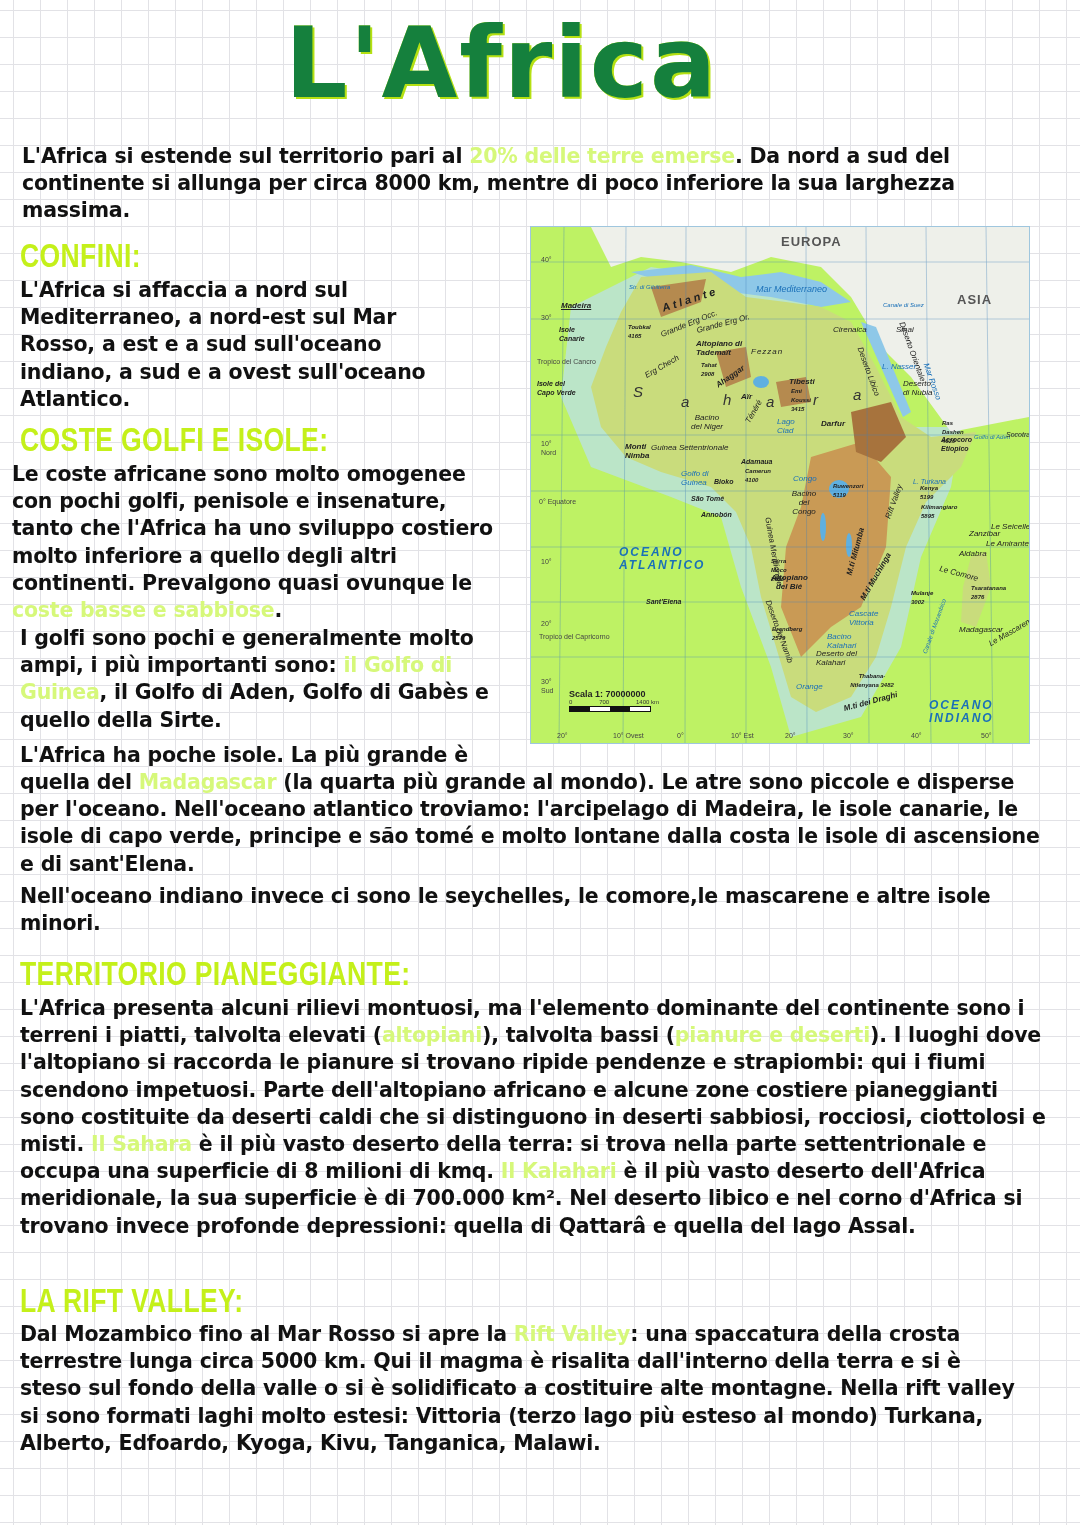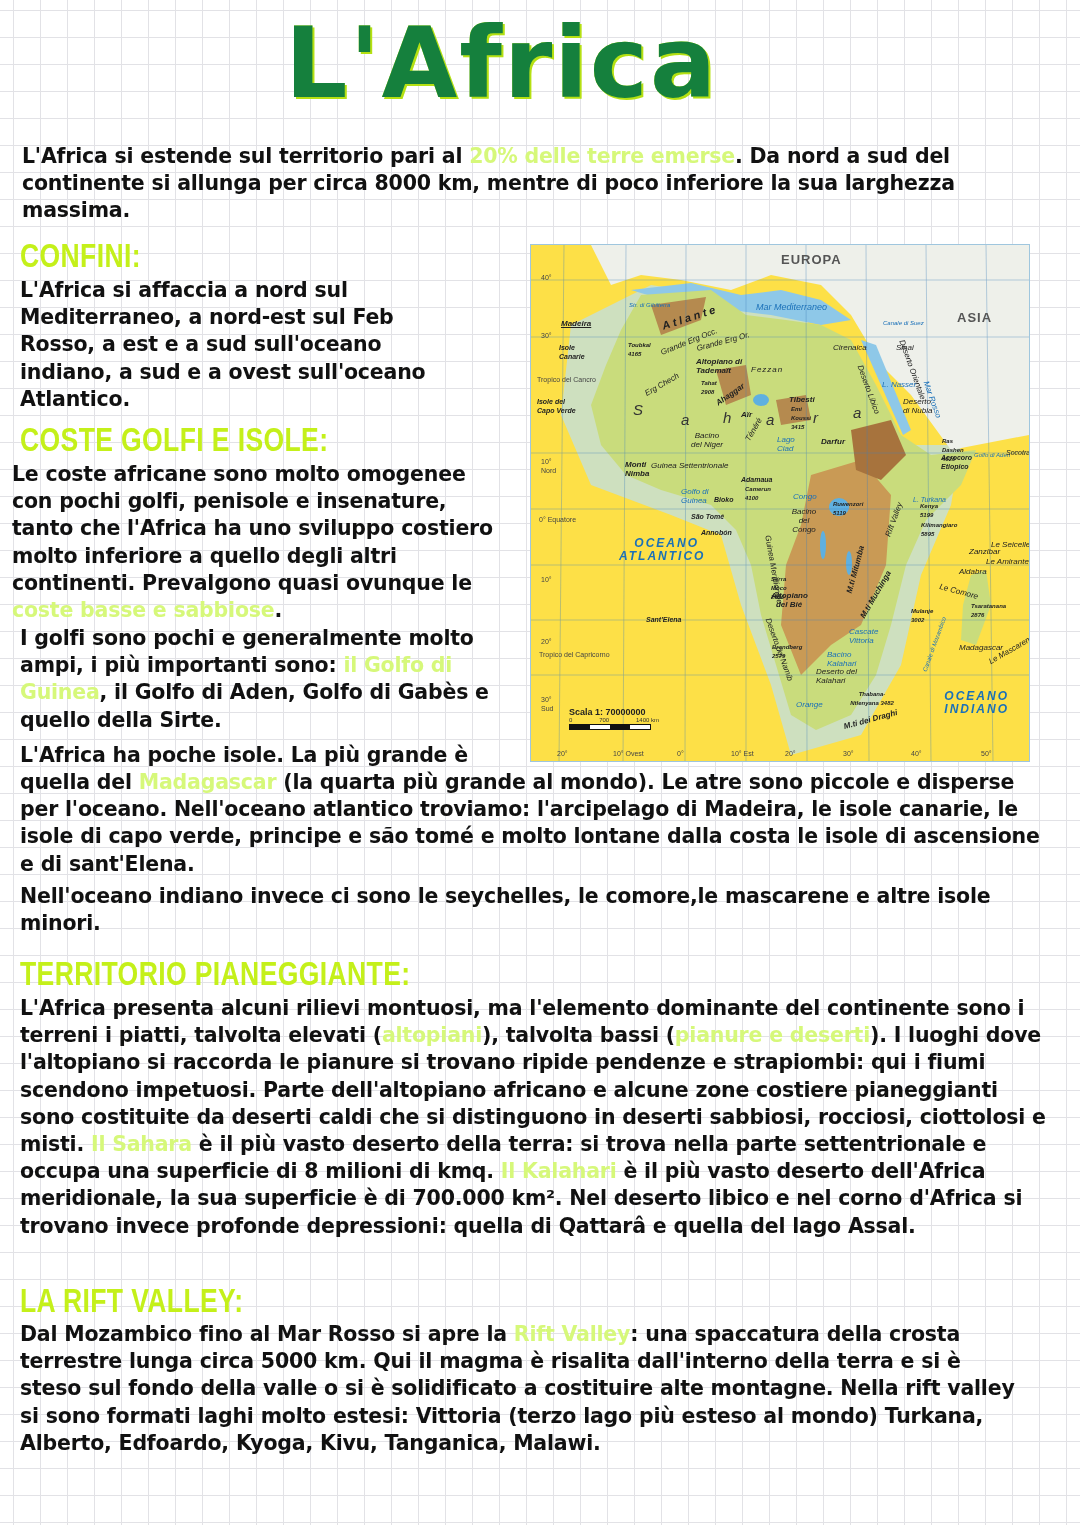--- a/index.html
+++ b/index.html
@@ -26,48 +26,48 @@
     letter-spacing:-0.2px; color:#111; margin:0;
   }
   .hl { color:#d6f87a; }
   .heading {
     position:absolute; font-family:"Liberation Sans", sans-serif; font-weight:bold;
     font-size:34px; line-height:38px; color:#c4f01a; transform:scaleX(0.78);
     transform-origin:left center; white-space:nowrap; letter-spacing:0.5px;
   }
   
   .map {
-    position:absolute; left:530px; top:244px; width:498px; height:516px;
-    background:#fde047; overflow:hidden; border:1px solid #9fc6de;
+    position:absolute; left:530px; top:226px; width:498px; height:516px;
+    background:#bef264; overflow:hidden; border:1px solid #9fc6de;
   }
   .map svg { position:absolute; left:0; top:0; }
   .lbl { position:absolute; font-family:"Liberation Sans", sans-serif; font-size:8px; line-height:9px; color:#222; white-space:nowrap; font-style:italic;}
   .lbl.b { font-weight:bold; }
   .lbl.sea { color:#1a70b8; }
   .lbl.big { font-size:13px; font-weight:bold; font-style:normal; color:#555; letter-spacing:1px;}
-  .lbl.ocean { font-size:12px; line-height:13px; font-weight:bold; color:#1a70b8; letter-spacing:2px; text-align:right;}
+  .lbl.ocean { font-size:12px; line-height:13px; font-weight:bold; color:#1a70b8; letter-spacing:2px; text-align:left;margin-top:27px;}
   .lbl.sah { font-size:15px; font-style:italic; color:#333; }
   .lbl.grid { font-style:normal; color:#444; font-size:7px; }
   .scale { position:absolute; left:38px; top:462px; }
   .scale .t { font-family:"Liberation Sans", sans-serif; font-size:9px; font-weight:bold; color:#222; }
   .scale .bar { display:flex; width:80px; height:4px; border:1px solid #111; margin-top:7px;}
   .scale .bar span { flex:1; background:#111; }
   .scale .bar span.w { background:#fff; }
 </style>
 </head>
 <body>
 
 <div class="title">L'Africa</div>
 
 <p class="para" style="left:22px; top:143px; width:1000px;">
   <span>L'Africa si estende sul territorio pari al </span><span class="hl">20% delle terre emerse</span><span>. Da nord a sud del continente si allunga per circa 8000 km, mentre di poco inferiore la sua larghezza massima.</span>
 </p>
 
 <div class="heading" style="left:20px; top:236px;">CONFINI:</div>
-<p class="para" style="left:20px; top:277px; width:440px;">L'Africa si affaccia a nord sul Mediterraneo, a nord-est sul Feb Rosso, a est e a sud sull'oceano indiano, a sud e a ovest sull'oceano Atlantico.</p>
+<p class="para" style="left:20px; top:277px; width:440px;">L'Africa si affaccia a nord sul Mediterraneo, a nord-est sul Mar Rosso, a est e a sud sull'oceano indiano, a sud e a ovest sull'oceano Atlantico.</p>
 
 <div class="heading" style="left:20px; top:420px;">COSTE GOLFI E ISOLE:</div>
 <p class="para" style="left:12px; top:461px; width:495px;">
   <span>Le coste africane sono molto omogenee con pochi golfi, penisole e insenature, tanto che l'Africa ha uno sviluppo costiero molto inferiore a quello degli altri continenti. Prevalgono quasi ovunque le </span><span class="hl">coste basse e sabbiose</span><span>.</span>
 </p>
 <p class="para" style="left:20px; top:625px; width:495px;">
   <span>I golfi sono pochi e generalmente molto ampi, i più importanti sono: </span><span class="hl">il Golfo di Guinea</span><span>, il Golfo di Aden, Golfo di Gabès e quello della Sirte.</span>
 </p>
 <p class="para" style="left:20px; top:742px; width:495px;">L'Africa ha poche isole. La più grande è</p>
 <p class="para" style="left:20px; top:769px; width:1020px;">

